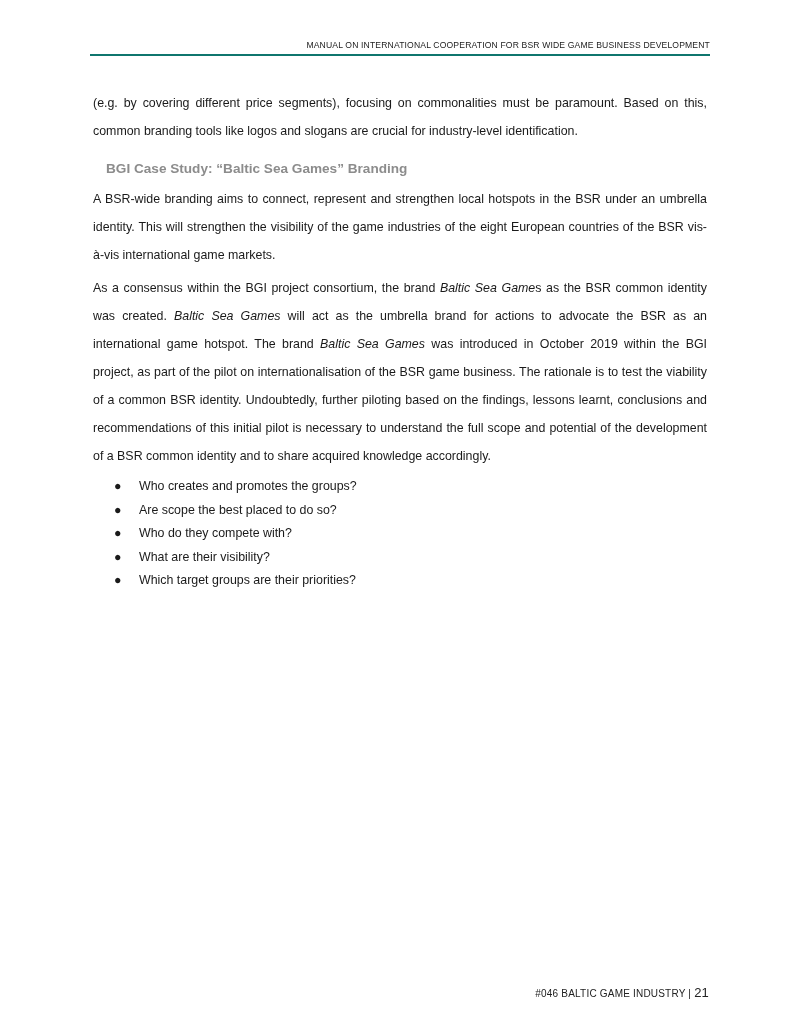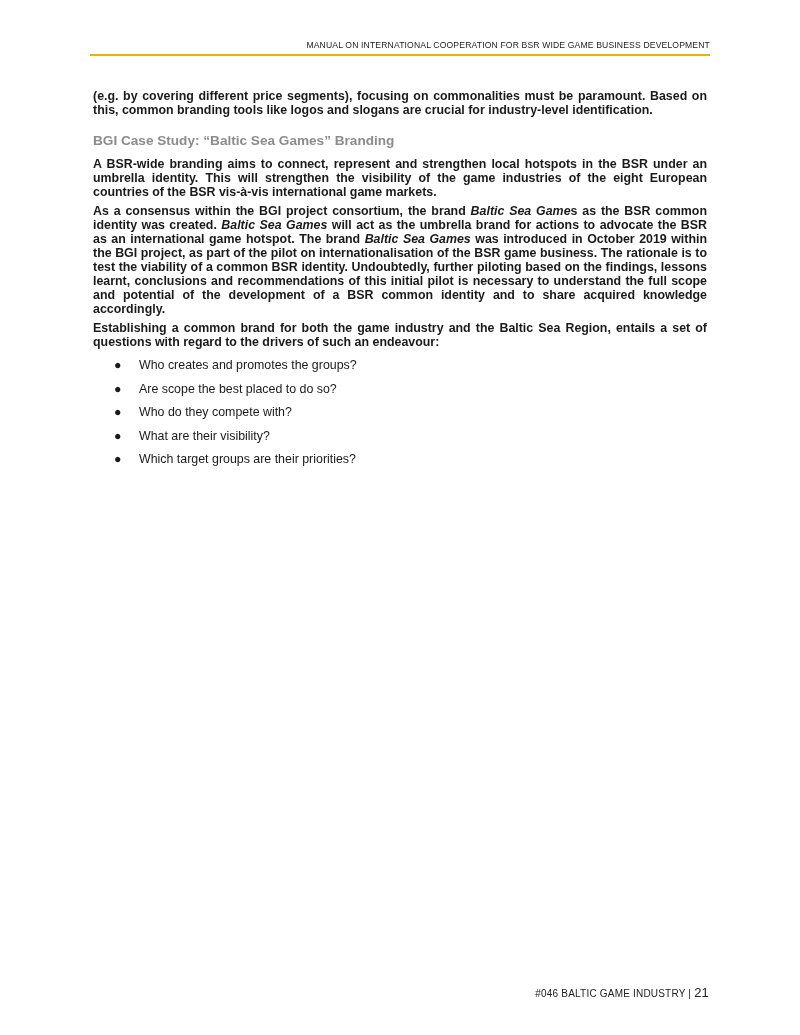--- a/index.html
+++ b/index.html
@@ -1,23 +1,23 @@
 <!DOCTYPE html>
 <html><head>
 <meta charset="utf-8">
 <style>
   html, body { margin: 0; padding: 0; background: #ffffff; }
   body { width: 800px; height: 1035px; position: relative; overflow: hidden;
          font-family: "Liberation Sans", sans-serif; color: #1a1a1a; }
   .header { position: absolute; left: 90px; top: 34px; width: 620px; height: 20px;
-            border-bottom: 2px solid #eab308; text-align: right; }
+            border-bottom: 2px solid #0f766e; text-align: right; }
   .header span { font-size: 8.6px; letter-spacing: 0.15px; color: #222; line-height: 16px; }
   .content { position: absolute; left: 93px; top: 89px; width: 614px; }
-  p.body { margin: 0 0 5px 0; font-size: 12.4px; line-height: 14px; text-align: justify; font-weight: bold; }
-  h3.case { margin: 16px 0 9px 0; font-size: 13.6px; font-weight: bold; color: #8c8c8c; }
+  p.body { margin: 0 0 5px 0; font-size: 12.4px; line-height: 28px; text-align: justify; }
+  h3.case { margin: 16px 0 9px 13px; font-size: 13.6px; font-weight: bold; color: #8c8c8c; }
   ul.q { list-style: none; margin: 0; padding: 0; }
   ul.q li { font-size: 12.4px; line-height: 23.6px; position: relative; padding-left: 46px; }
   ul.q li .bullet { position: absolute; left: 21px; top: 0; }
   .footer { position: absolute; right: 91px; top: 985px; font-size: 10px; color: #222; letter-spacing: 0.2px; }
   .footer .pg { font-size: 13px; }
 </style>
 </head>
 <body>
 
 <div class="header">
@@ -26,21 +26,20 @@
 
 <div class="content">
   <p class="body">(e.g. by covering different price segments), focusing on commonalities must be paramount. Based on this, common branding tools like logos and slogans are crucial for industry-level identification.</p>
 
   <h3 class="case">BGI Case Study: “Baltic Sea Games” Branding</h3>
 
   <p class="body">A BSR-wide branding aims to connect, represent and strengthen local hotspots in the BSR under an umbrella identity. This will strengthen the visibility of the game industries of the eight European countries of the BSR vis-à-vis international game markets.</p>
 
   <p class="body"><span>As a consensus within the BGI project consortium, the brand </span><em>Baltic Sea Game</em><span>s as the BSR common identity was created. </span><em>Baltic Sea Games</em><span> will act as the umbrella brand for actions to advocate the BSR as an international game hotspot. The brand </span><em>Baltic Sea Games</em><span> was introduced in October 2019 within the BGI project, as part of the pilot on internationalisation of the BSR game business. The rationale is to test the viability of a common BSR identity. Undoubtedly, further piloting based on the findings, lessons learnt, conclusions and recommendations of this initial pilot is necessary to understand the full scope and potential of the development of a BSR common identity and to share acquired knowledge accordingly.</span></p>
 
-  <p class="body">Establishing a common brand for both the game industry and the Baltic Sea Region, entails a set of questions with regard to the drivers of such an endeavour:</p>
 
   <ul class="q">
     <li><span class="bullet">●</span><span>Who creates and promotes the groups?</span></li>
     <li><span class="bullet">●</span><span>Are scope the best placed to do so?</span></li>
     <li><span class="bullet">●</span><span>Who do they compete with?</span></li>
     <li><span class="bullet">●</span><span>What are their visibility?</span></li>
     <li><span class="bullet">●</span><span>Which target groups are their priorities?</span></li>
   </ul>
 </div>
 

